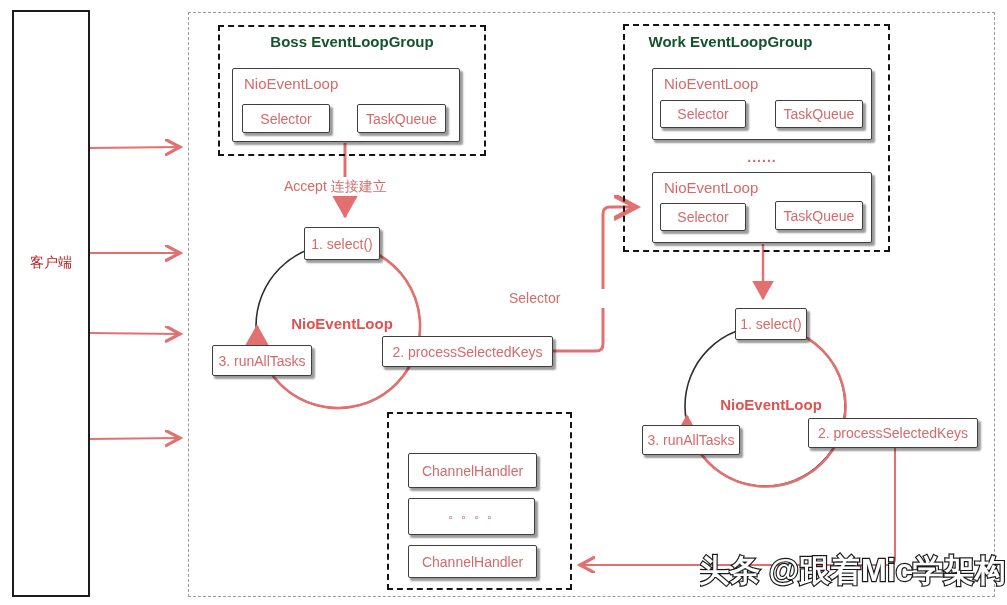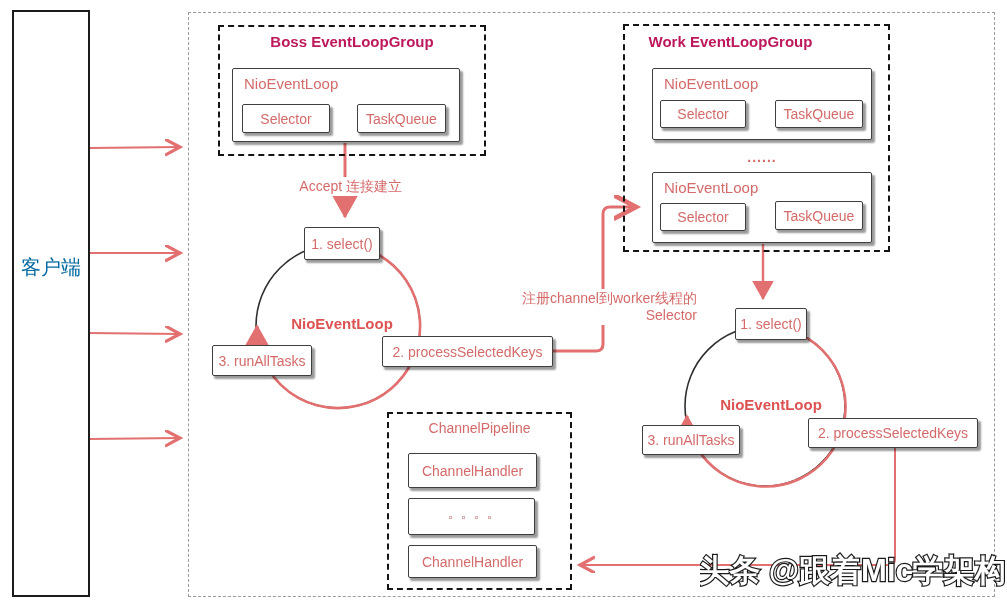--- a/index.html
+++ b/index.html
@@ -16,27 +16,27 @@
   .wbox {
     position:absolute; background:#fff;
     border:1.5px solid #3f3f3f; border-radius:2px;
     box-shadow:2.5px 3px 2px rgba(0,0,0,0.40);
     display:flex; align-items:center; justify-content:center;
     z-index:3; color:#d46a6a; font-size:14px;
   }
   .container-box { justify-content:flex-start; align-items:flex-start; }
   .container-label { padding:6px 0 0 11px; font-size:15px; color:#d46a6a; }
 
-  .group-title { position:absolute; text-align:center; font-weight:bold; font-size:15px; color:#be185d; z-index:3; }
+  .group-title { position:absolute; text-align:center; font-weight:bold; font-size:15px; color:#14532d; z-index:3; }
   .loop-title  { position:absolute; text-align:center; font-weight:bold; font-size:15px; color:#dd5353; z-index:2; }
   .plain-title { position:absolute; text-align:center; font-size:14px; color:#d46a6a; z-index:3; }
 
-  .lbl { position:absolute; background:#fff; text-align:right; font-size:14px; color:#d66a6a; z-index:4; line-height:17px; padding:1px 2px; }
+  .lbl { position:absolute; background:#fff; text-align:left; font-size:14px; color:#d66a6a; z-index:4; line-height:17px; padding:1px 2px; }
 
-  .client-label { position:absolute; text-align:center; font-size:20px; color:#0369a1; z-index:3; }
+  .client-label { position:absolute; text-align:center; font-size:14px; color:#b91c1c; z-index:3; }
   .dots-row { letter-spacing:3px; font-size:11px; color:#b36a6a; }
   .ellipsis { position:absolute; text-align:center; font-weight:bold; font-size:14px; letter-spacing:1px; color:#d66a6a; z-index:3; }
   .watermark-svg { position:absolute; z-index:6; }
 </style>
 </head>
 <body>
 
 <div class="stage">
 
   <svg class="lines" width="1007" height="605" viewBox="0 0 1007 605">
@@ -109,21 +109,20 @@
   </div>
   <div class="wbox" style="left:660px;top:203px;width:86px;height:28px;">
     <span>Selector</span>
   </div>
   <div class="wbox" style="left:775px;top:201px;width:88px;height:29px;">
     <span>TaskQueue</span>
   </div>
 
   <div class="lbl" style="left:282px;top:177px;width:122px;">Accept 连接建立</div>
   <div class="lbl" style="left:507px;top:289px;width:192px;">
-    <div>注册channel到worker线程的</div>
     <div>Selector</div>
   </div>
 
   <div class="wbox" style="left:304px;top:227px;width:76px;height:33px;">
     <span>1. select()</span>
   </div>
   <div class="loop-title" style="left:288px;top:315px;width:108px;">NioEventLoop</div>
   <div class="wbox" style="left:382px;top:336px;width:171px;height:31px;">
     <span>2. processSelectedKeys</span>
   </div>
@@ -136,21 +135,20 @@
   </div>
   <div class="loop-title" style="left:717px;top:396px;width:108px;">NioEventLoop</div>
   <div class="wbox" style="left:808px;top:418px;width:170px;height:30px;">
     <span>2. processSelectedKeys</span>
   </div>
   <div class="wbox" style="left:642px;top:425px;width:98px;height:30px;">
     <span>3. runAllTasks</span>
   </div>
 
   <div class="abs dash-box" style="left:387px;top:412px;width:185px;height:178px;"></div>
-  <div class="plain-title" style="left:387px;top:420px;width:185px;">ChannelPipeline</div>
   <div class="wbox" style="left:408px;top:453px;width:129px;height:35px;">
     <span>ChannelHandler</span>
   </div>
   <div class="wbox" style="left:408px;top:498px;width:127px;height:37px;">
     <span class="dots-row">▫ ▫ ▫ ▫</span>
   </div>
   <div class="wbox" style="left:408px;top:545px;width:129px;height:33px;">
     <span>ChannelHandler</span>
   </div>
 

